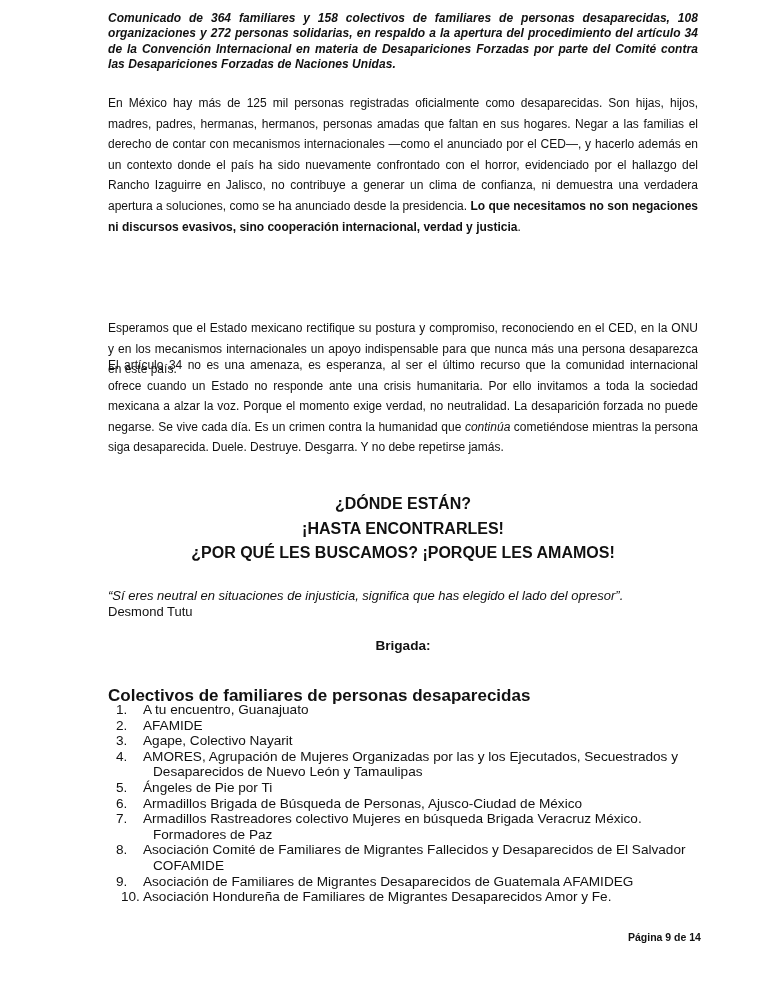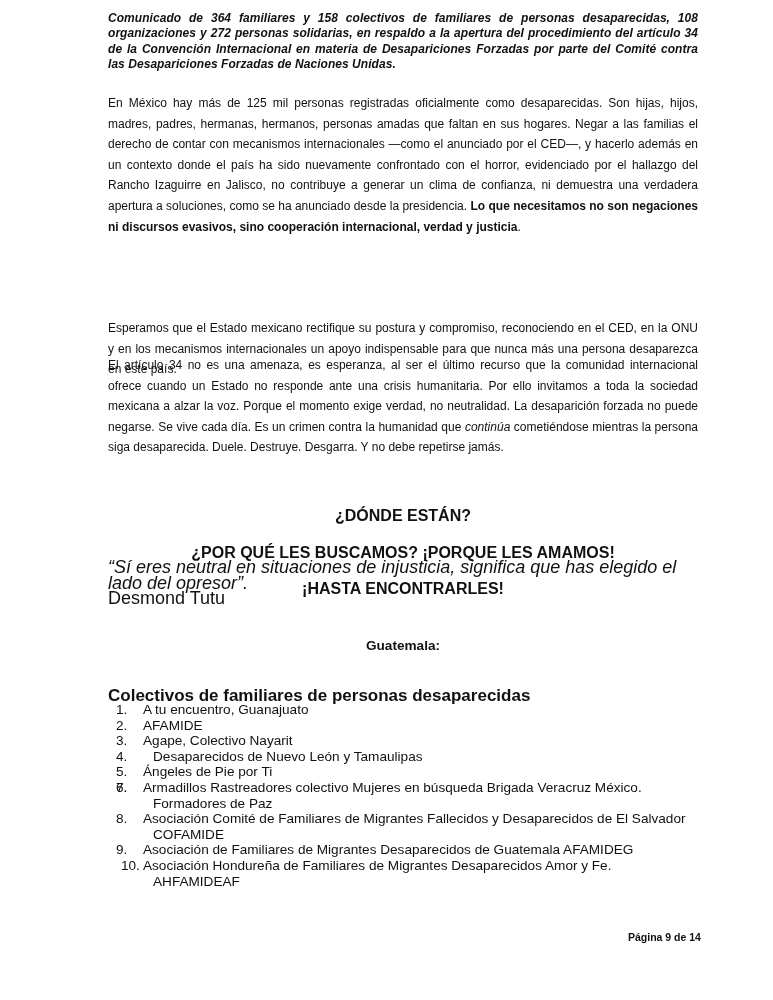--- a/index.html
+++ b/index.html
@@ -1,22 +1,22 @@
 <!DOCTYPE html>
 <html><head>
   <meta charset="utf-8">
   <style>
     html, body { margin: 0; padding: 0; background: #ffffff; }
     body { width: 773px; height: 1000px; position: relative; overflow: hidden; color: #111; font-family: "Liberation Sans", sans-serif; }
     .header { position: absolute; left: 108px; top: 11px; width: 590px; font-size: 12px; line-height: 15.4px; font-weight: bold; font-style: italic; text-align: justify; text-align-last: left; letter-spacing: 0.05px; }
     .para { position: absolute; left: 108px; width: 590px; font-size: 12px; line-height: 20.6px; text-align: justify; margin: 0; }
     .para b { font-weight: bold; }
     .slogans { position: absolute; left: 108px; width: 590px; top: 490px; text-align: center; font-weight: bold; font-size: 16px; line-height: 20.5px; }
-    .slogans div { margin: 16px; }
-    .quote { position: absolute; left: 108px; top: 560px; width: 590px; font-size: 18px; line-height: 15.5px; }
+    .slogans div { margin: 4px; }
+    .quote { position: absolute; left: 108px; top: 588px; width: 590px; font-size: 13px; line-height: 15.5px; }
     .quote .q { font-style: italic; }
     .firmamos { position: absolute; left: 108px; width: 590px; top: 638px; text-align: center; font-weight: bold; font-size: 13.6px; }
     .list-title { position: absolute; left: 108px; top: 686px; font-weight: bold; font-size: 17px; }
     .list { position: absolute; left: 108px; top: 702px; width: 600px; margin: 0; padding: 0; list-style: none; font-size: 13.6px; line-height: 15.6px; }
     .list li { position: relative; padding-left: 35px; }
     .list li .num { position: absolute; left: 8px; top: 0; }
     .list li .num.wide { left: 13px; }
     .list li .txt .cont { display: block; padding-left: 10px; }
     .footer { position: absolute; left: 628px; top: 931px; font-weight: bold; font-size: 10.5px; }
   </style>
@@ -26,39 +26,39 @@
 <div class="header">Comunicado de 364 familiares y 158 colectivos de familiares de personas desaparecidas, 108 organizaciones y 272 personas solidarias, en respaldo a la apertura del procedimiento del artículo 34 de la Convención Internacional en materia de Desapariciones Forzadas por parte del Comité contra las Desapariciones Forzadas de Naciones Unidas.</div>
 
 <p class="para" style="top:93px;"><span>En México hay más de 125 mil personas registradas oficialmente como desaparecidas. Son hijas, hijos, madres, padres, hermanas, hermanos, personas amadas que faltan en sus hogares. Negar a las familias el derecho de contar con mecanismos internacionales —como el anunciado por el CED—, y hacerlo además en un contexto donde el país ha sido nuevamente confrontado con el horror, evidenciado por el hallazgo del Rancho Izaguirre en Jalisco, no contribuye a generar un clima de confianza, ni demuestra una verdadera apertura a soluciones, como se ha anunciado desde la presidencia. </span><b>Lo que necesitamos no son negaciones ni discursos evasivos, sino cooperación internacional, verdad y justicia</b><span>.</span></p>
 
 <p class="para" style="top:286px;margin-top:32px;">Esperamos que el Estado mexicano rectifique su postura y compromiso, reconociendo en el CED, en la ONU y en los mecanismos internacionales un apoyo indispensable para que nunca más una persona desaparezca en este país.</p>
 
 <p class="para" style="top:355px;"><span>El artículo 34 no es una amenaza, es esperanza, al ser el último recurso que la comunidad internacional ofrece cuando un Estado no responde ante una crisis humanitaria. Por ello invitamos a toda la sociedad mexicana a alzar la voz. Porque el momento exige verdad, no neutralidad. La desaparición forzada no puede negarse. Se vive cada día. Es un crimen contra la humanidad que </span><i>continúa</i><span> cometiéndose mientras la persona siga desaparecida. Duele. Destruye. Desgarra. Y no debe repetirse jamás.</span></p>
 
 <div class="slogans">
   <div>¿DÓNDE ESTÁN?</div>
+  <div>¡HASTA ENCONTRARLES!</div>
   <div>¿POR QUÉ LES BUSCAMOS? ¡PORQUE LES AMAMOS!</div>
-  <div>¡HASTA ENCONTRARLES!</div>
 </div>
 
 <div class="quote">
   <div class="q">“Sí eres neutral en situaciones de injusticia, significa que has elegido el lado del opresor”.</div>
   <div>Desmond Tutu</div>
 </div>
 
-<div class="firmamos">Guatemala:</div>
+<div class="firmamos">Brigada:</div>
 
 <div class="list-title">Colectivos de familiares de personas desaparecidas</div>
 
 <ul class="list">
   <li><span class="num">1.</span><span class="txt"><span>A tu encuentro, Guanajuato</span></span></li>
   <li><span class="num">2.</span><span class="txt"><span>AFAMIDE</span></span></li>
   <li><span class="num">3.</span><span class="txt"><span>Agape, Colectivo Nayarit</span></span></li>
-  <li><span class="num">4.</span><span class="txt"><span class="cont">Desaparecidos de Nuevo León y Tamaulipas</span></span></li>
+  <li><span class="num">4.</span><span class="txt"><span>AMORES, Agrupación de Mujeres Organizadas por las y los Ejecutados, Secuestrados y</span><span class="cont">Desaparecidos de Nuevo León y Tamaulipas</span></span></li>
   <li><span class="num">5.</span><span class="txt"><span>Ángeles de Pie por Ti</span></span></li>
-  <li><span class="num">6.</span></li>
+  <li><span class="num">6.</span><span class="txt"><span>Armadillos Brigada de Búsqueda de Personas, Ajusco-Ciudad de México</span></span></li>
   <li><span class="num">7.</span><span class="txt"><span>Armadillos Rastreadores colectivo Mujeres en búsqueda Brigada Veracruz México.</span><span class="cont">Formadores de Paz</span></span></li>
   <li><span class="num">8.</span><span class="txt"><span>Asociación Comité de Familiares de Migrantes Fallecidos y Desaparecidos de El Salvador</span><span class="cont">COFAMIDE</span></span></li>
   <li><span class="num">9.</span><span class="txt"><span>Asociación de Familiares de Migrantes Desaparecidos de Guatemala AFAMIDEG</span></span></li>
-  <li><span class="num wide">10.</span><span class="txt"><span>Asociación Hondureña de Familiares de Migrantes Desaparecidos Amor y Fe.</span><span class="cont">AHFAMIDEAF</span></span></li>
+  <li><span class="num wide">10.</span><span class="txt"><span>Asociación Hondureña de Familiares de Migrantes Desaparecidos Amor y Fe.</span></span></li>
 </ul>
 
 <div class="footer">Página 9 de 14</div>
 
 </body></html>

